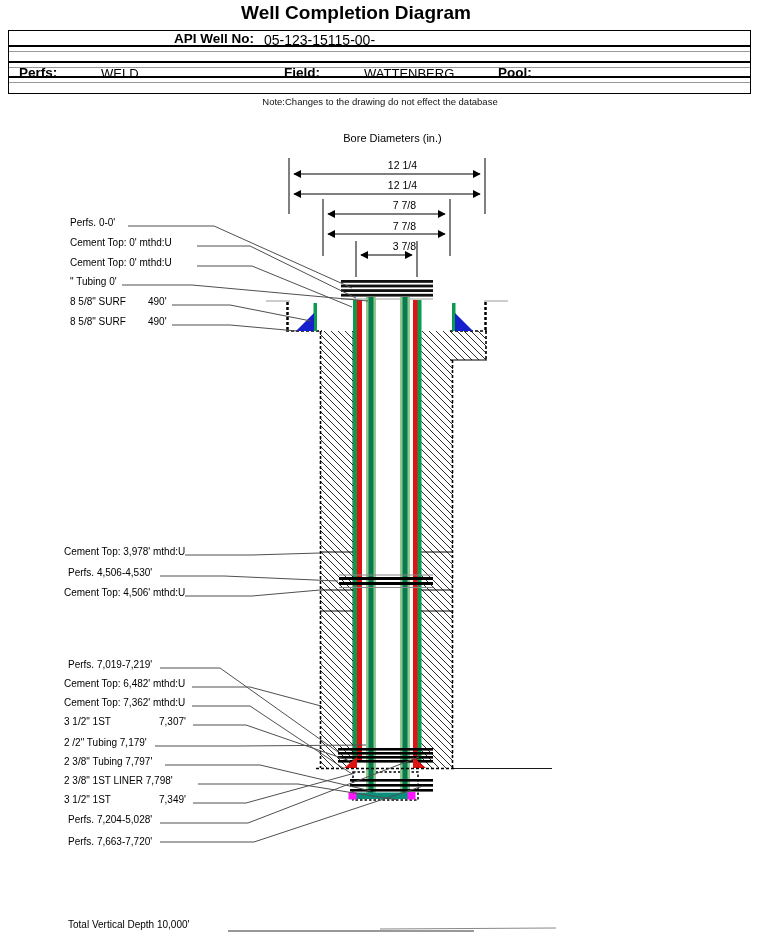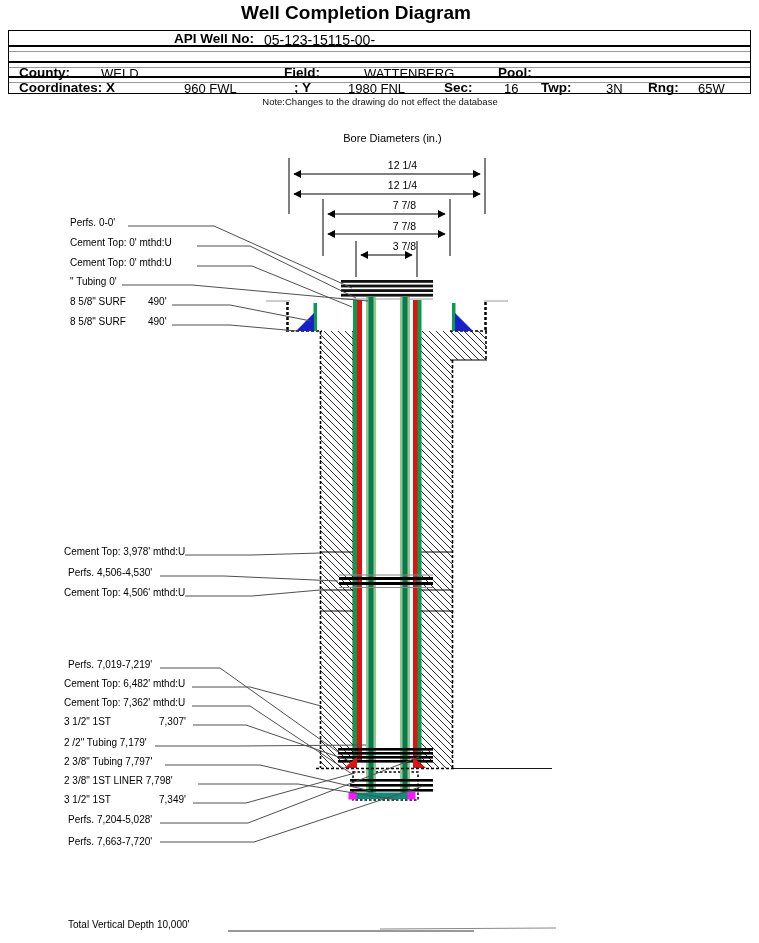--- a/index.html
+++ b/index.html
@@ -35,40 +35,28 @@
   <div id="title">Well Completion Diagram</div>
 
   <div id="hdr-table">
     <div class="trow" style="top:0;height:15px">
       <span class="tl" style="left:165px;top:0">API Well No:</span>
       <span class="tv" style="left:255px;top:1px;font-size:14px">05-123-15115-00-</span>
     </div>
     <div class="tsep" style="top:14px"></div>
     <div class="tsep" style="top:29.5px"></div>
     <div class="trow" style="top:33.5px;height:13px">
-      <span class="tl" style="left:10px;top:0">County:</span>
+      <span class="tl" style="left:10px;top:0">Perfs:</span>
       <span class="tv" style="left:92px;top:1px">WELD</span>
       <span class="tl" style="left:275px;top:0">Field:</span>
       <span class="tv" style="left:355px;top:1px">WATTENBERG</span>
       <span class="tl" style="left:489px;top:0">Pool:</span>
       <span class="tv" style="left:545px;top:1px"></span>
     </div>
     <div class="tsep" style="top:45px"></div>
-    <div class="trow" style="top:49px;height:13px">
-      <span class="tl" style="left:10px;top:0">Coordinates: X</span>
-      <span class="tv" style="left:175px;top:1px">960 FWL</span>
-      <span class="tl" style="left:285px;top:0">; Y</span>
-      <span class="tv" style="left:339px;top:1px">1980 FNL</span>
-      <span class="tl" style="left:435px;top:0">Sec:</span>
-      <span class="tv" style="left:495px;top:1px">16</span>
-      <span class="tl" style="left:532px;top:0">Twp:</span>
-      <span class="tv" style="left:597px;top:1px">3N</span>
-      <span class="tl" style="left:639px;top:0">Rng:</span>
-      <span class="tv" style="left:689px;top:1px">65W</span>
-    </div>
   </div>
 
   <div id="note">Note:Changes to the drawing do not effect the database</div>
 
   <div id="bore-title">Bore Diameters (in.)</div>
   <span class="dimv" style="left:357px;top:159px">12 1/4</span>
   <span class="dimv" style="left:357px;top:179px">12 1/4</span>
   <span class="dimv" style="left:356px;top:199px">7 7/8</span>
   <span class="dimv" style="left:356px;top:220px">7 7/8</span>
   <span class="dimv" style="left:356px;top:240px">3 7/8</span>

